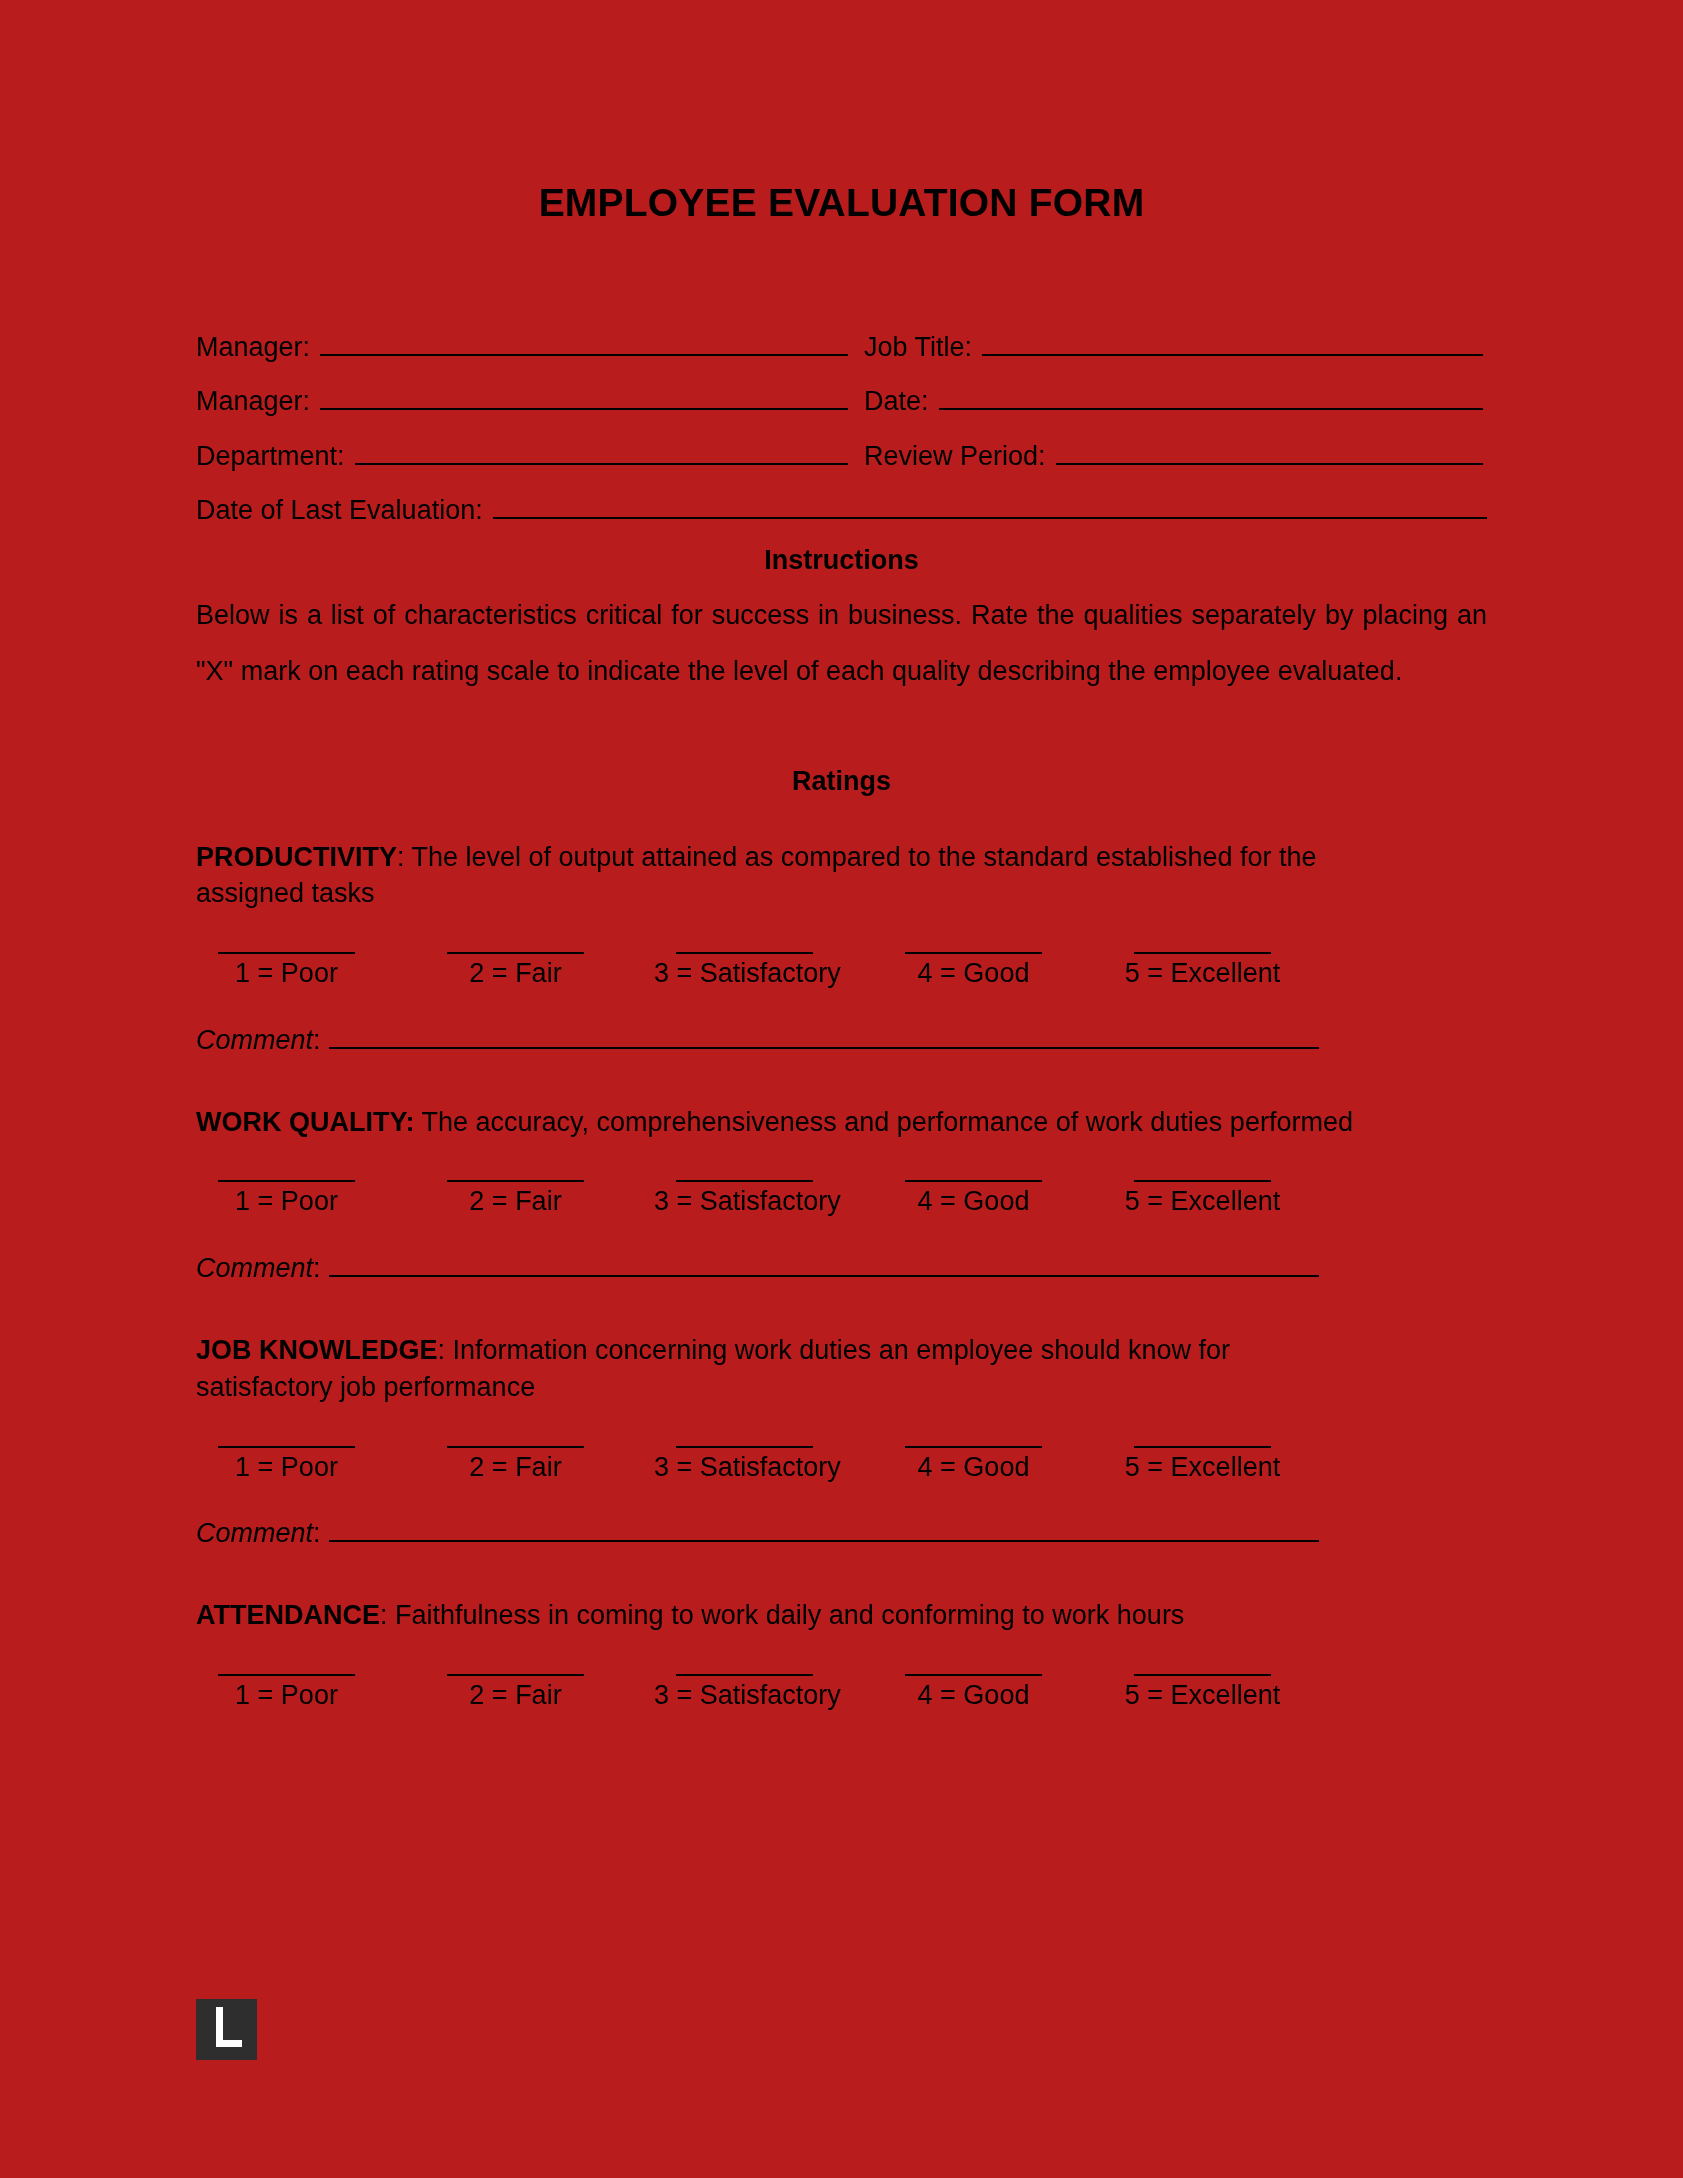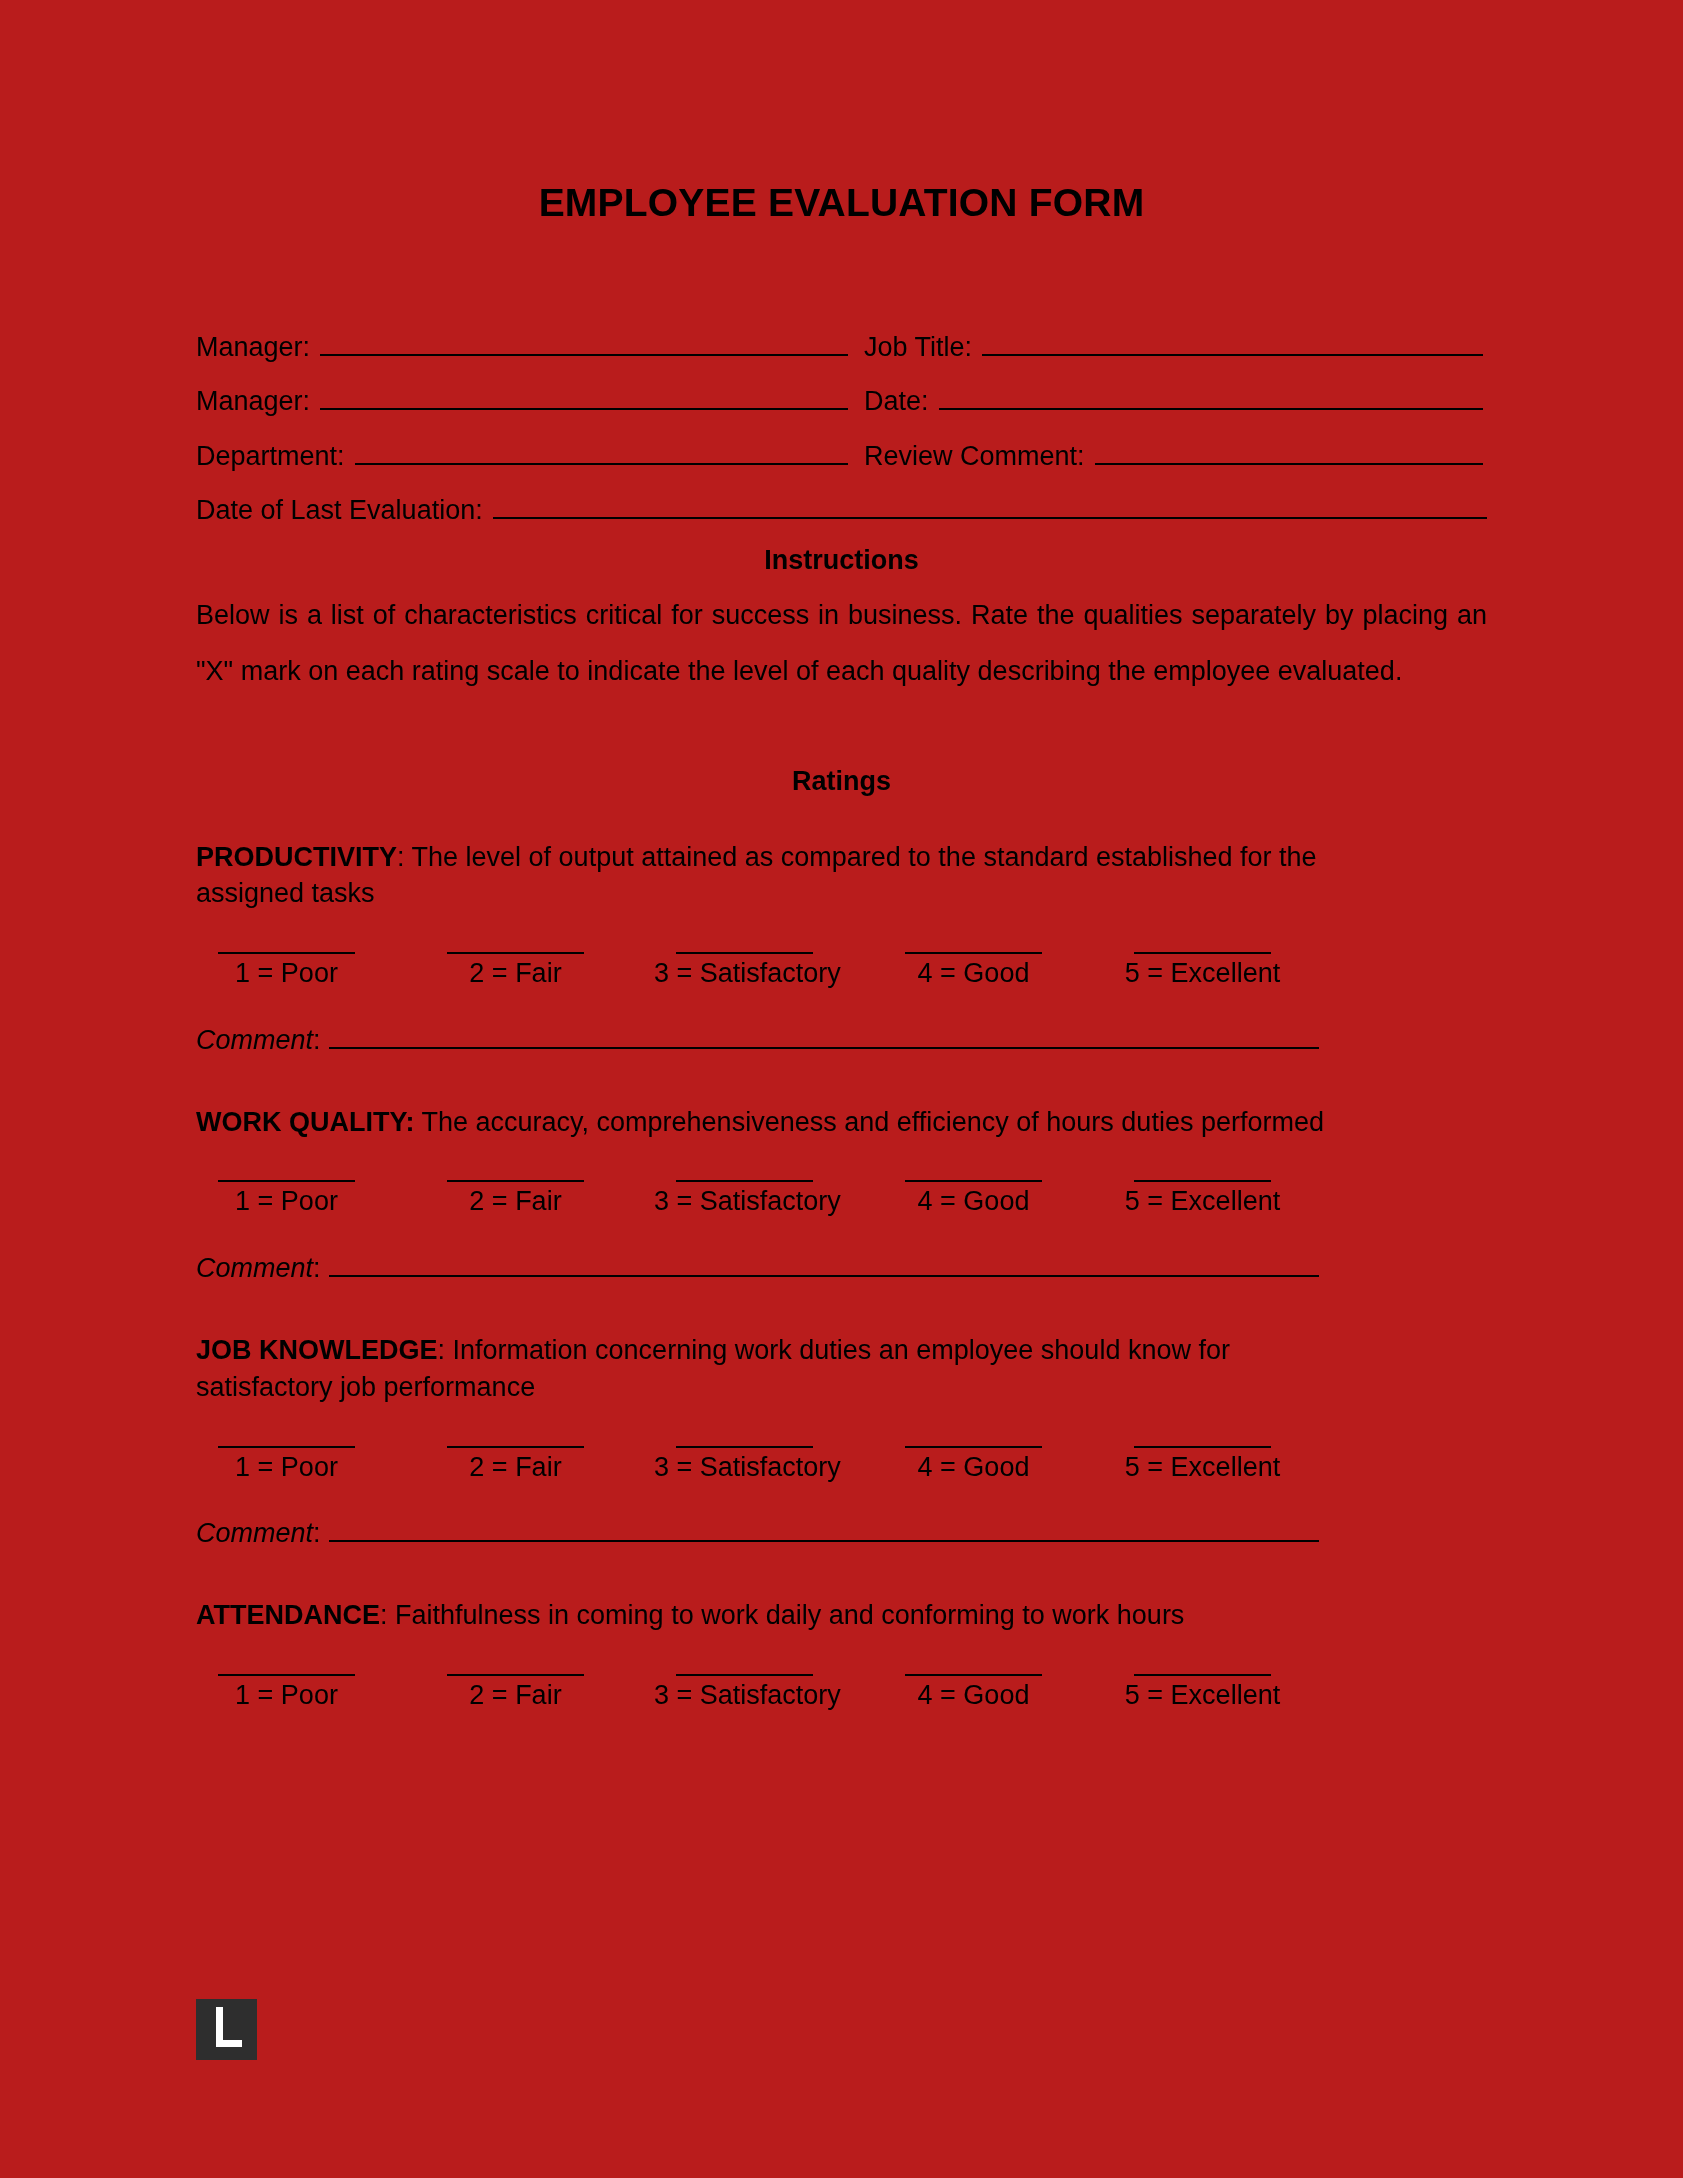--- a/index.html
+++ b/index.html
@@ -193,21 +193,21 @@
         <span class="field-blank"></span>
       </div>
     </div>
 
     <div class="field-row">
       <div class="field-col left">
         <span class="field-label">Department:</span>
         <span class="field-blank"></span>
       </div>
       <div class="field-col right">
-        <span class="field-label">Review Comment:</span>
+        <span class="field-label">Review Period:</span>
         <span class="field-blank"></span>
       </div>
     </div>
 
     <div class="field-row">
       <div class="field-col full">
         <span class="field-label">Date of Last Evaluation:</span>
         <span class="field-blank"></span>
       </div>
     </div>
@@ -245,21 +245,21 @@
       </div>
     </div>
 
     <div class="comment-row">
       <span class="comment-label"><em>Comment</em><span>:</span></span>
       <span class="comment-blank"></span>
     </div>
   </div>
 
   <div class="criteria-block">
-    <p class="criteria-desc"><span class="criteria-name">WORK QUALITY:</span><span> The accuracy, comprehensiveness and efficiency of hours duties performed</span></p>
+    <p class="criteria-desc"><span class="criteria-name">WORK QUALITY:</span><span> The accuracy, comprehensiveness and performance of work duties performed</span></p>
 
     <div class="rating-scale">
       <div class="rating-option">
         <div class="rating-mark-line"></div>
         <div class="rating-label">1 = Poor</div>
       </div>
       <div class="rating-option">
         <div class="rating-mark-line"></div>
         <div class="rating-label">2 = Fair</div>
       </div>

